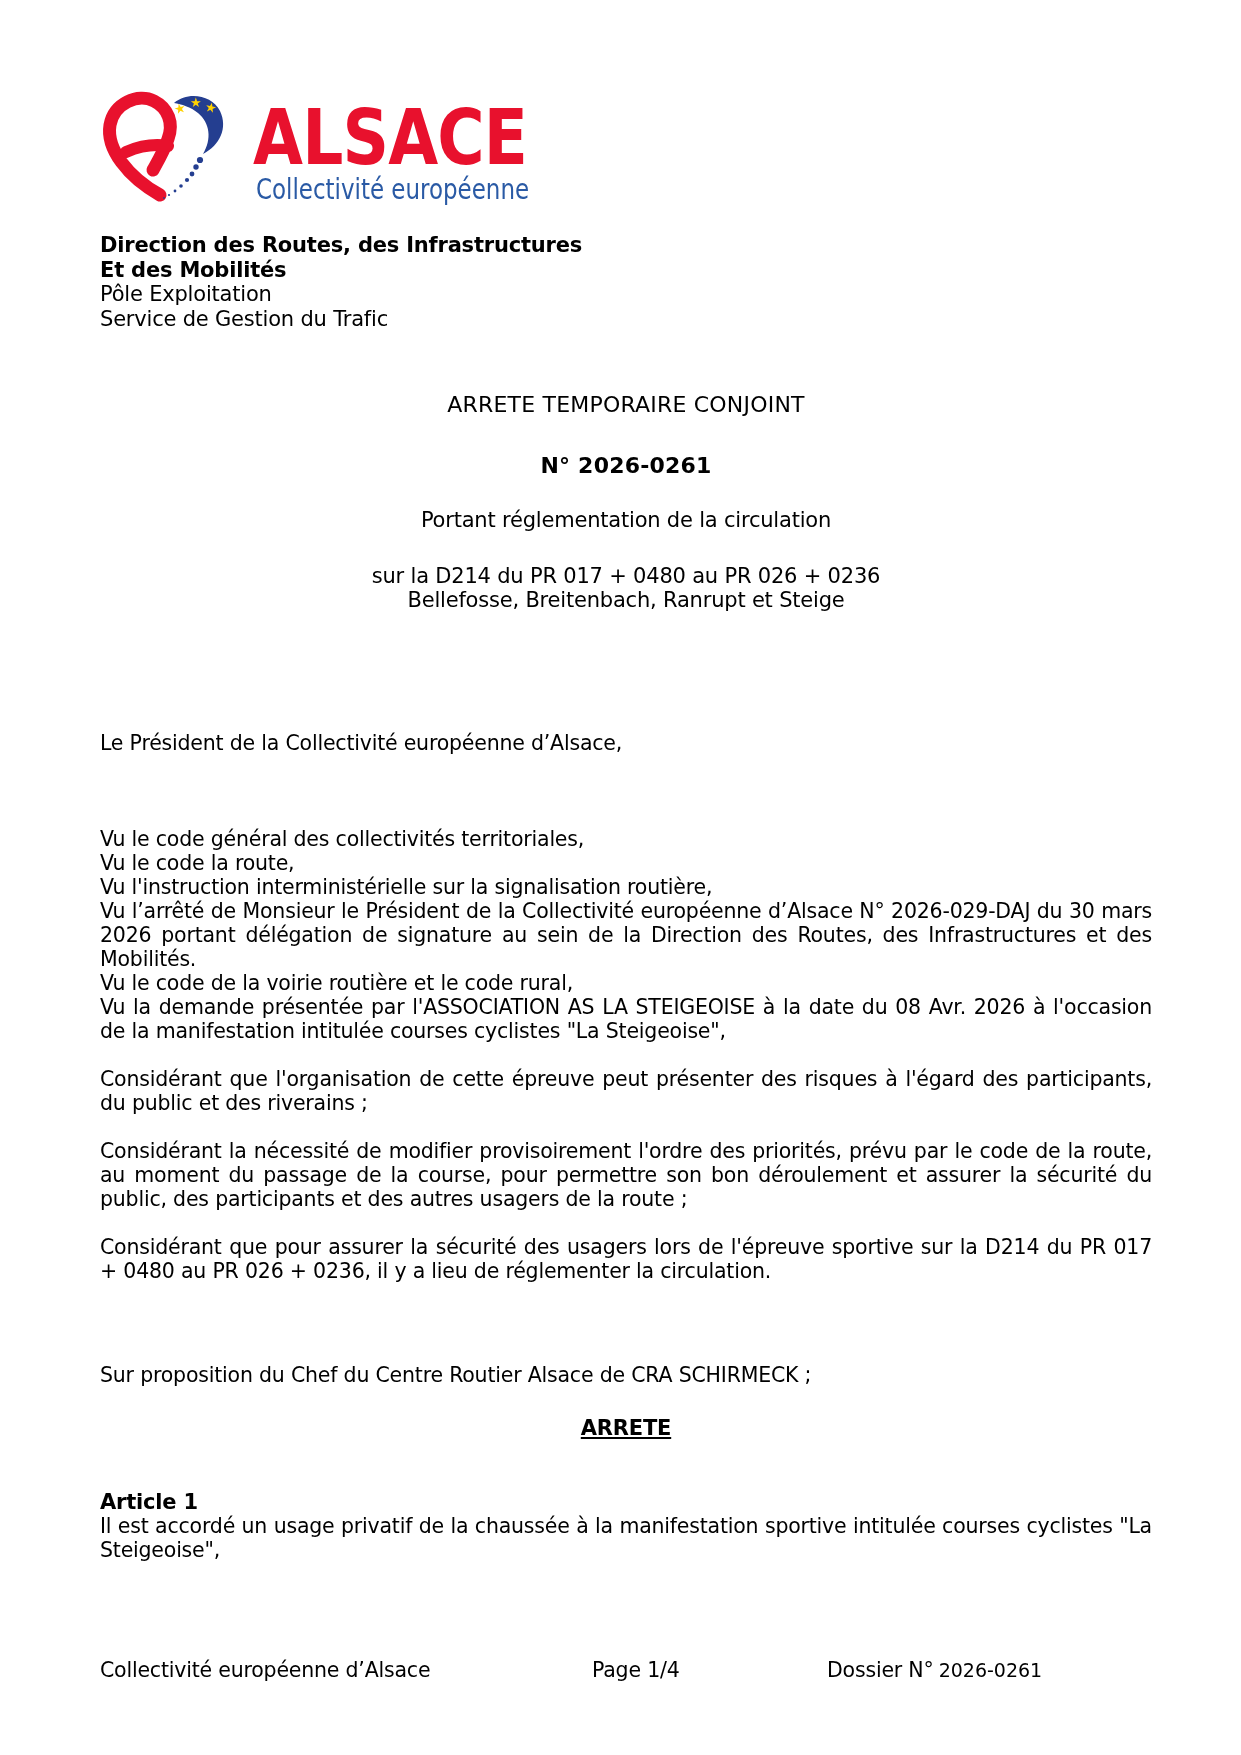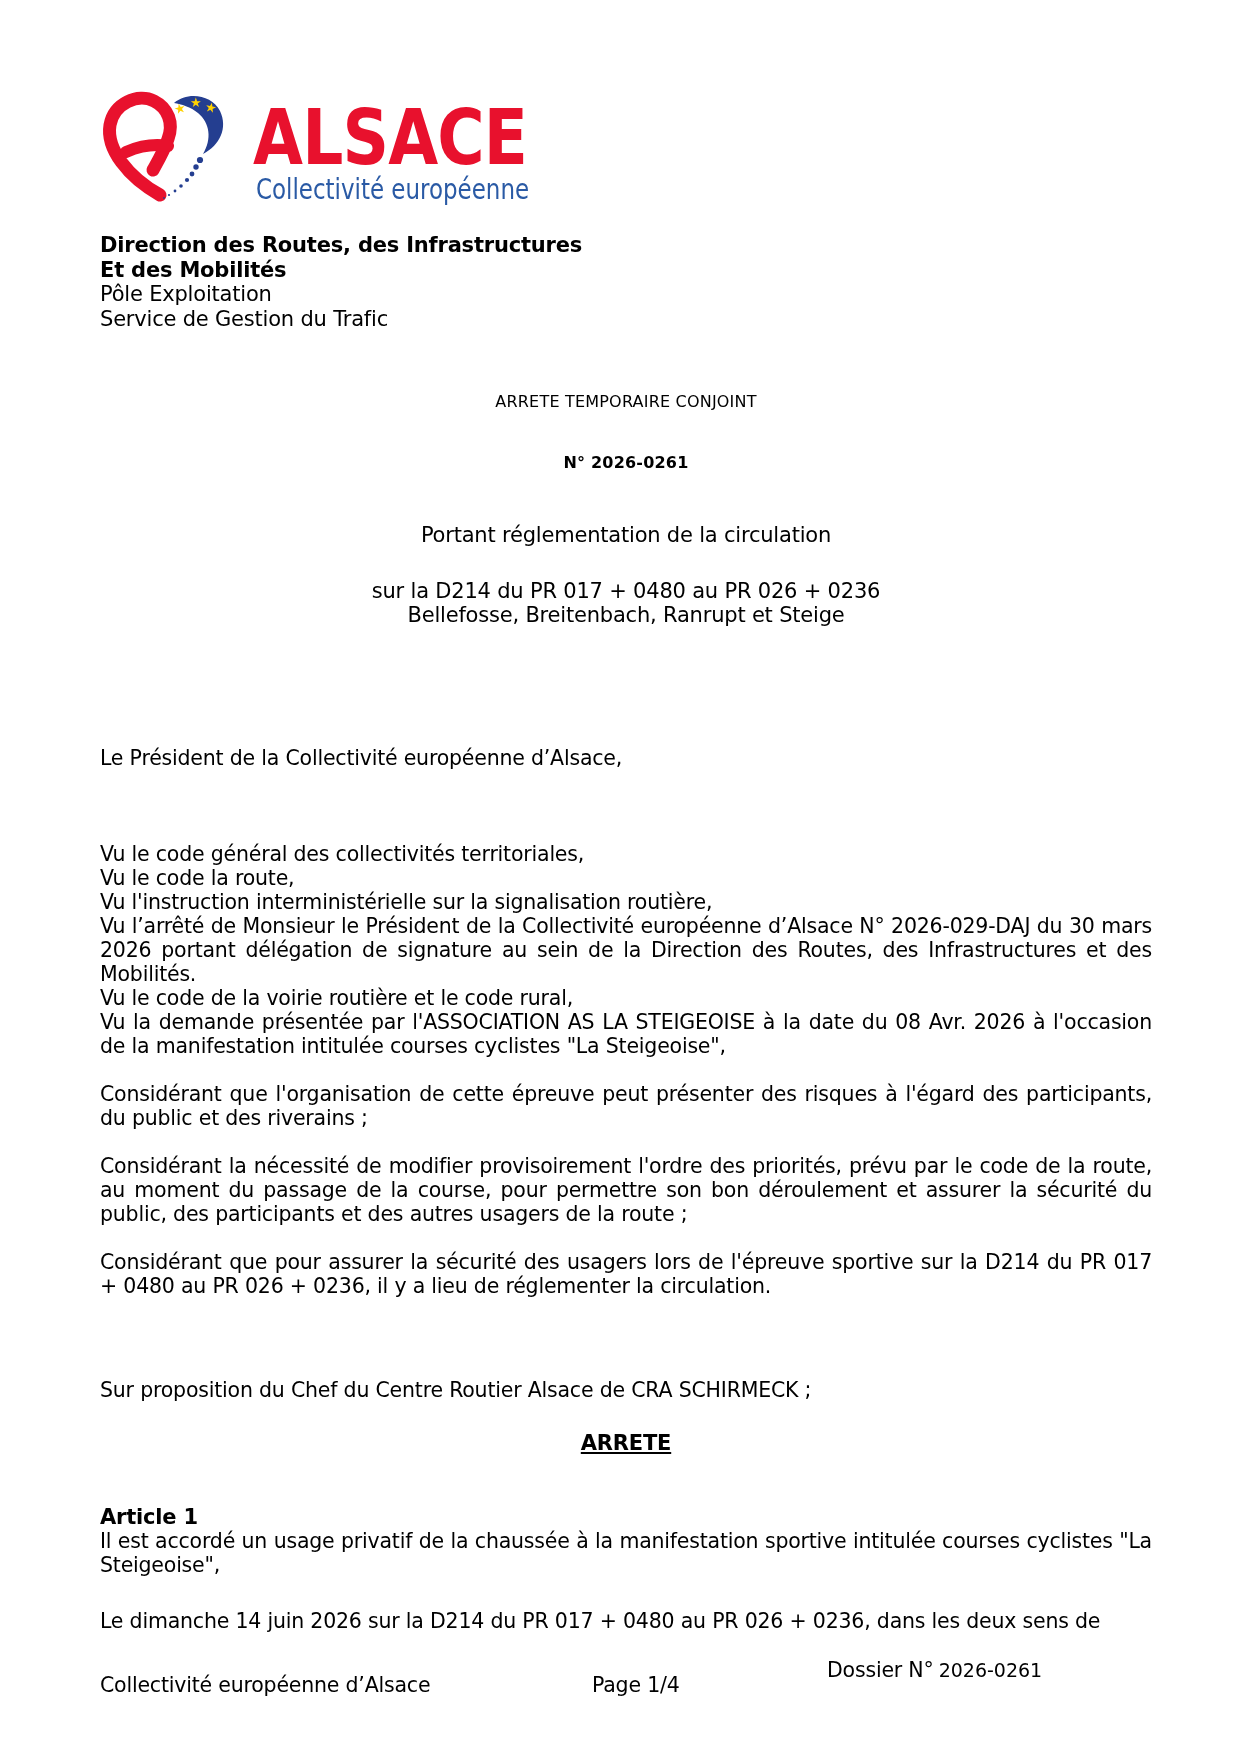--- a/index.html
+++ b/index.html
@@ -10,21 +10,20 @@
     font-family:"DejaVu Sans","Liberation Sans",sans-serif;
     color:#000;
     overflow:hidden;
   }
   .abs{position:absolute;}
   .body-col{left:100px;width:1052px;}
   .txt{
     font-size:20.5px;
     line-height:24px;
     letter-spacing:-0.2px;
-    margin-top:15px;
   }
   .just{text-align:justify;}
   .center{text-align:center;}
   .bold{font-weight:bold;}
   .nowrap{white-space:nowrap;}
   
   .brand-word{
     color:#e8112d;
     font-weight:bold;
     font-size:76px;
@@ -36,21 +35,21 @@
   }
   .brand-tagline{
     color:#2a5aa5;
     font-size:28px;
     display:inline-block;
     transform:scaleX(0.82);
     transform-origin:left top;
     line-height:1;
   }
   .dept{font-size:21px;line-height:24.5px;letter-spacing:-0.2px;}
-  .title-line{font-size:16px;letter-spacing:0.2px;}
+  .title-line{font-size:22px;letter-spacing:0.2px;}
   .footer-small{font-size:19px;}
 </style>
 </head>
 <body>
 
 <div class="page">
 
   <div class="abs" style="left:100px;top:88px;width:410px;height:120px;">
     <svg width="142" height="114" viewBox="0 0 142 112" class="abs" style="left:0;top:2px;" aria-hidden="true">
 
@@ -116,21 +115,20 @@
   <div class="abs body-col txt just" style="top:1235px;">Considérant que pour assurer la sécurité des usagers lors de l'épreuve sportive sur la D214 du PR 017 + 0480 au PR 026 + 0236, il y a lieu de réglementer la circulation.</div>
 
   <div class="abs body-col txt" style="top:1363px;">Sur proposition du Chef du Centre Routier Alsace de CRA SCHIRMECK ;</div>
 
   <div class="abs body-col center txt bold" style="top:1416px;font-size:21px;text-decoration:underline;">ARRETE</div>
 
   <div class="abs body-col txt bold" style="top:1490px;font-size:21px;">Article 1</div>
 
   <div class="abs body-col txt just" style="top:1514px;">Il est accordé un usage privatif de la chaussée à la manifestation sportive intitulée courses cyclistes "La Steigeoise",</div>
 
-  <div class="abs body-col txt" style="top:1594px;">Le dimanche 14 juin 2026 sur la D214 du PR 017 + 0480 au PR 026 + 0236, dans les deux sens de</div>
 
   <div class="abs" style="left:0;top:1658px;width:1241px;height:26px;">
     <span class="abs txt nowrap" style="left:100px;top:0;">Collectivité européenne d’Alsace</span>
     <span class="abs txt nowrap" style="left:592px;top:0;">Page 1/4</span>
     <span class="abs nowrap" style="left:827px;top:0;">
       <span class="txt">Dossier N°</span>
       <span class="footer-small">2026-0261</span>
     </span>
   </div>
 

